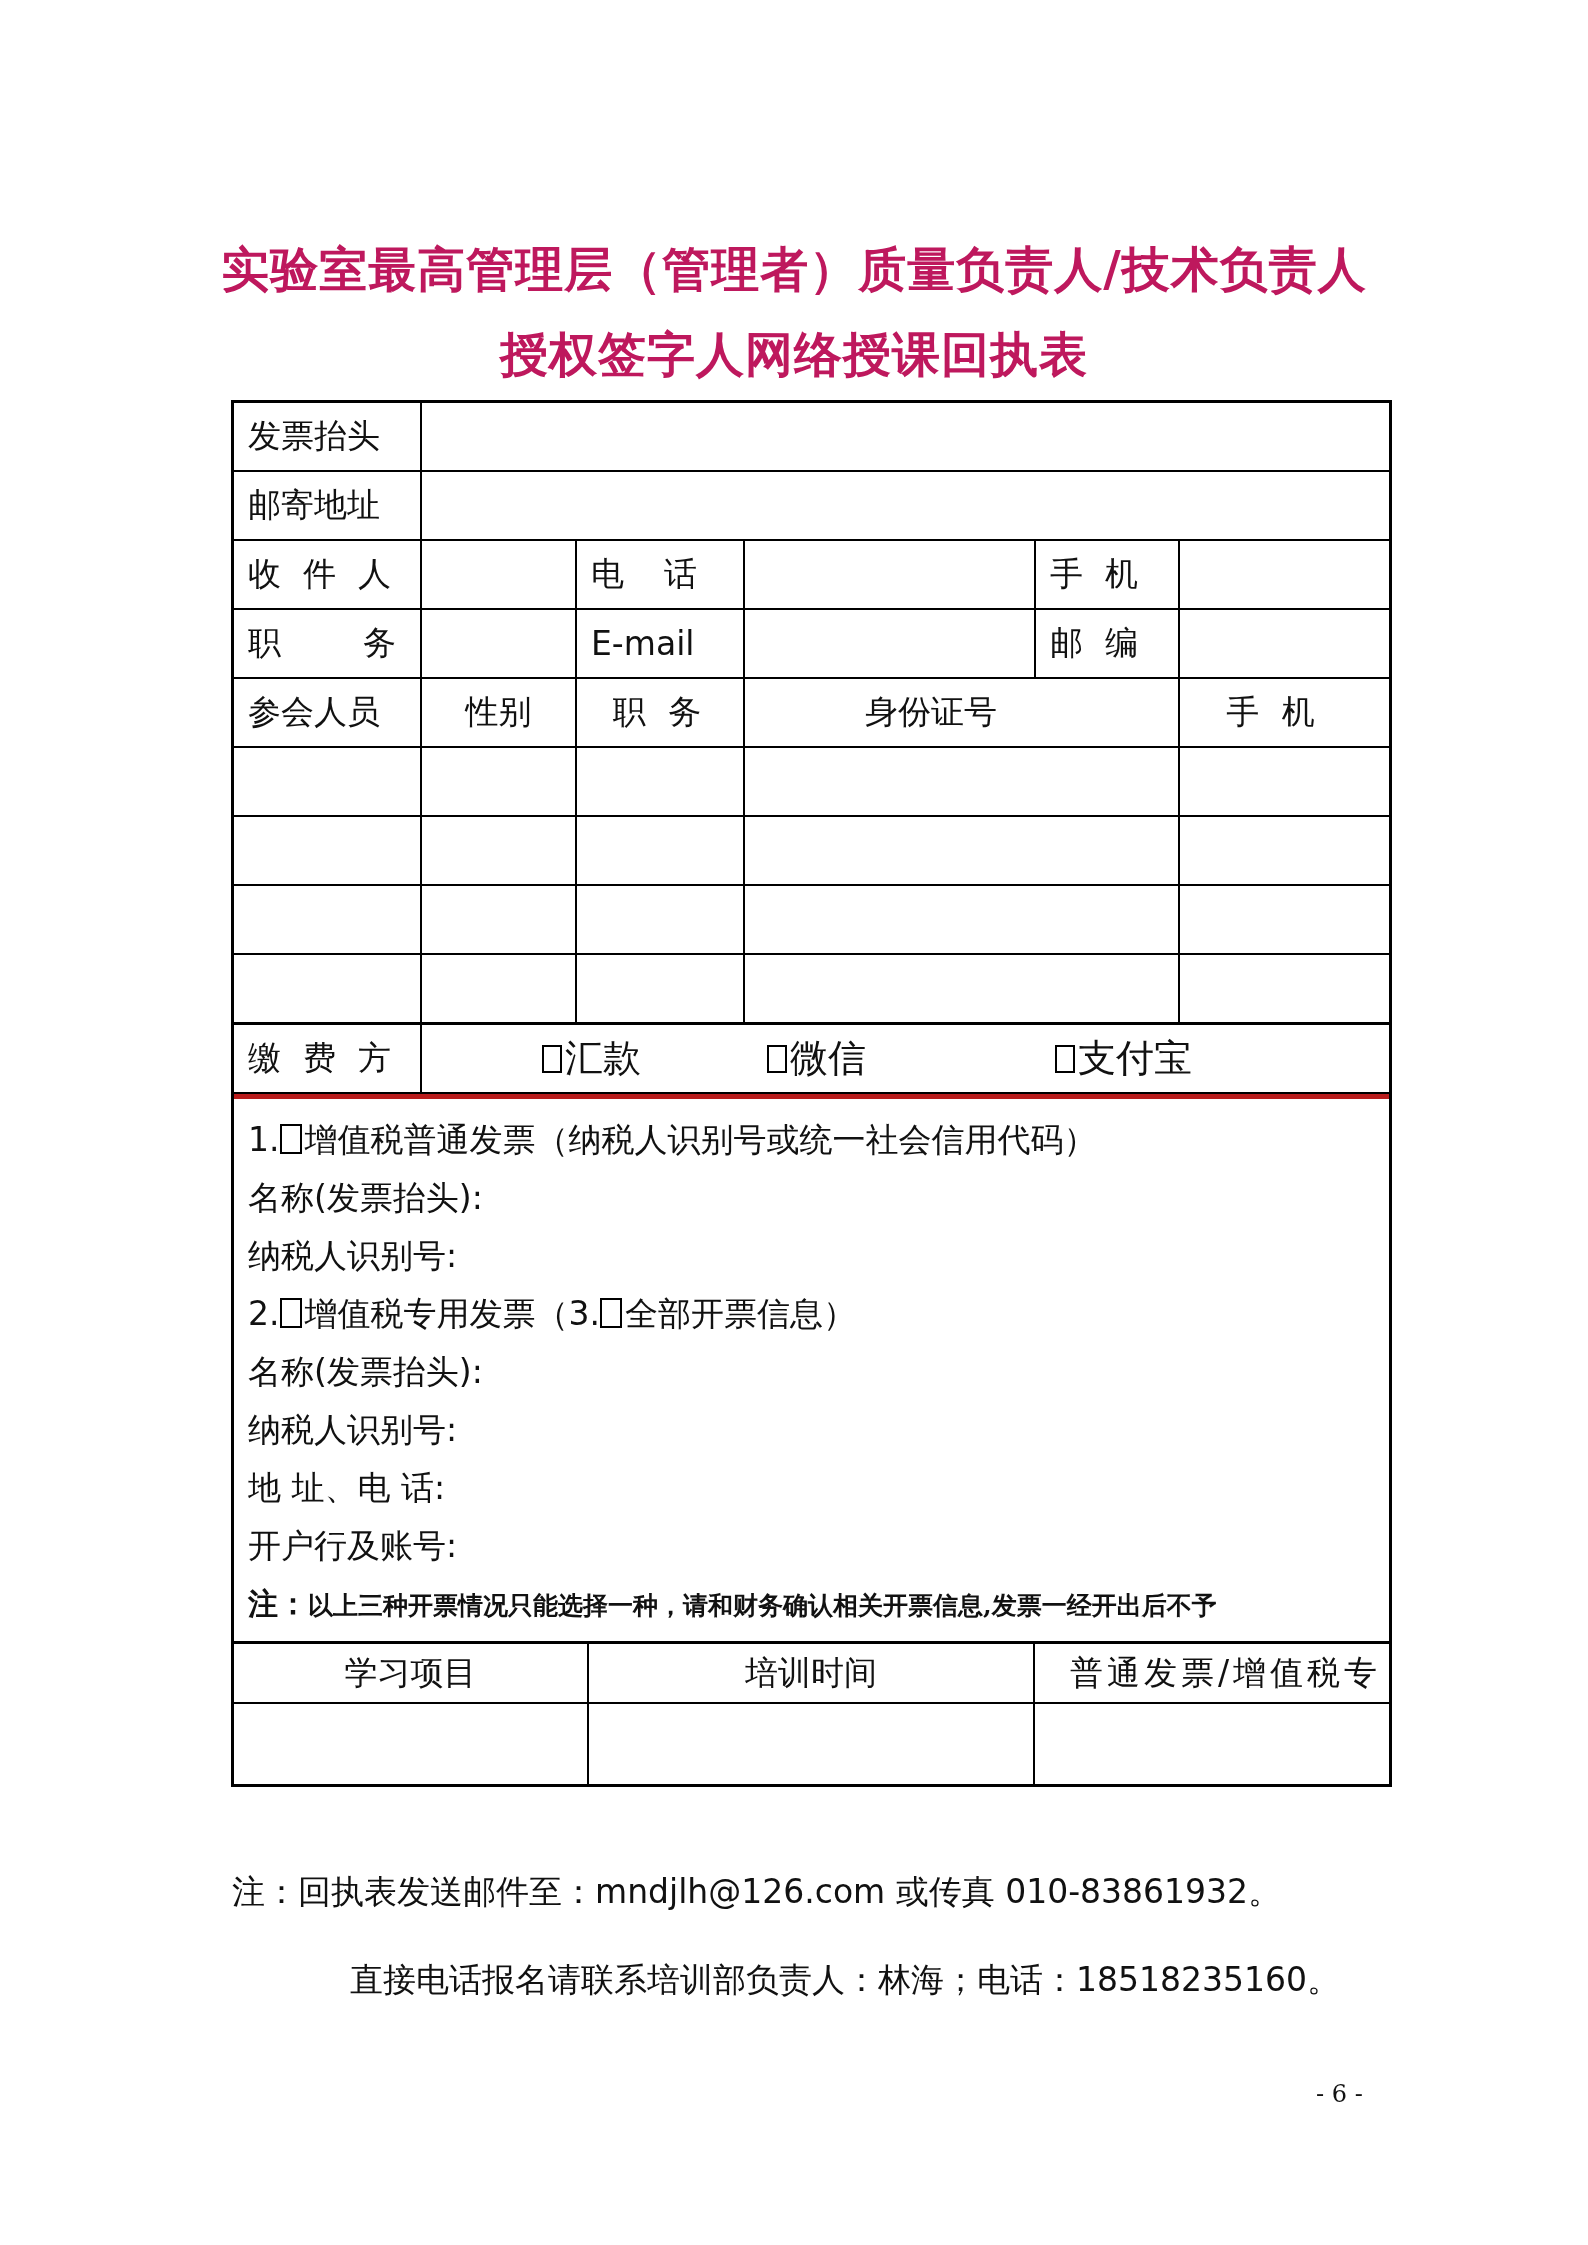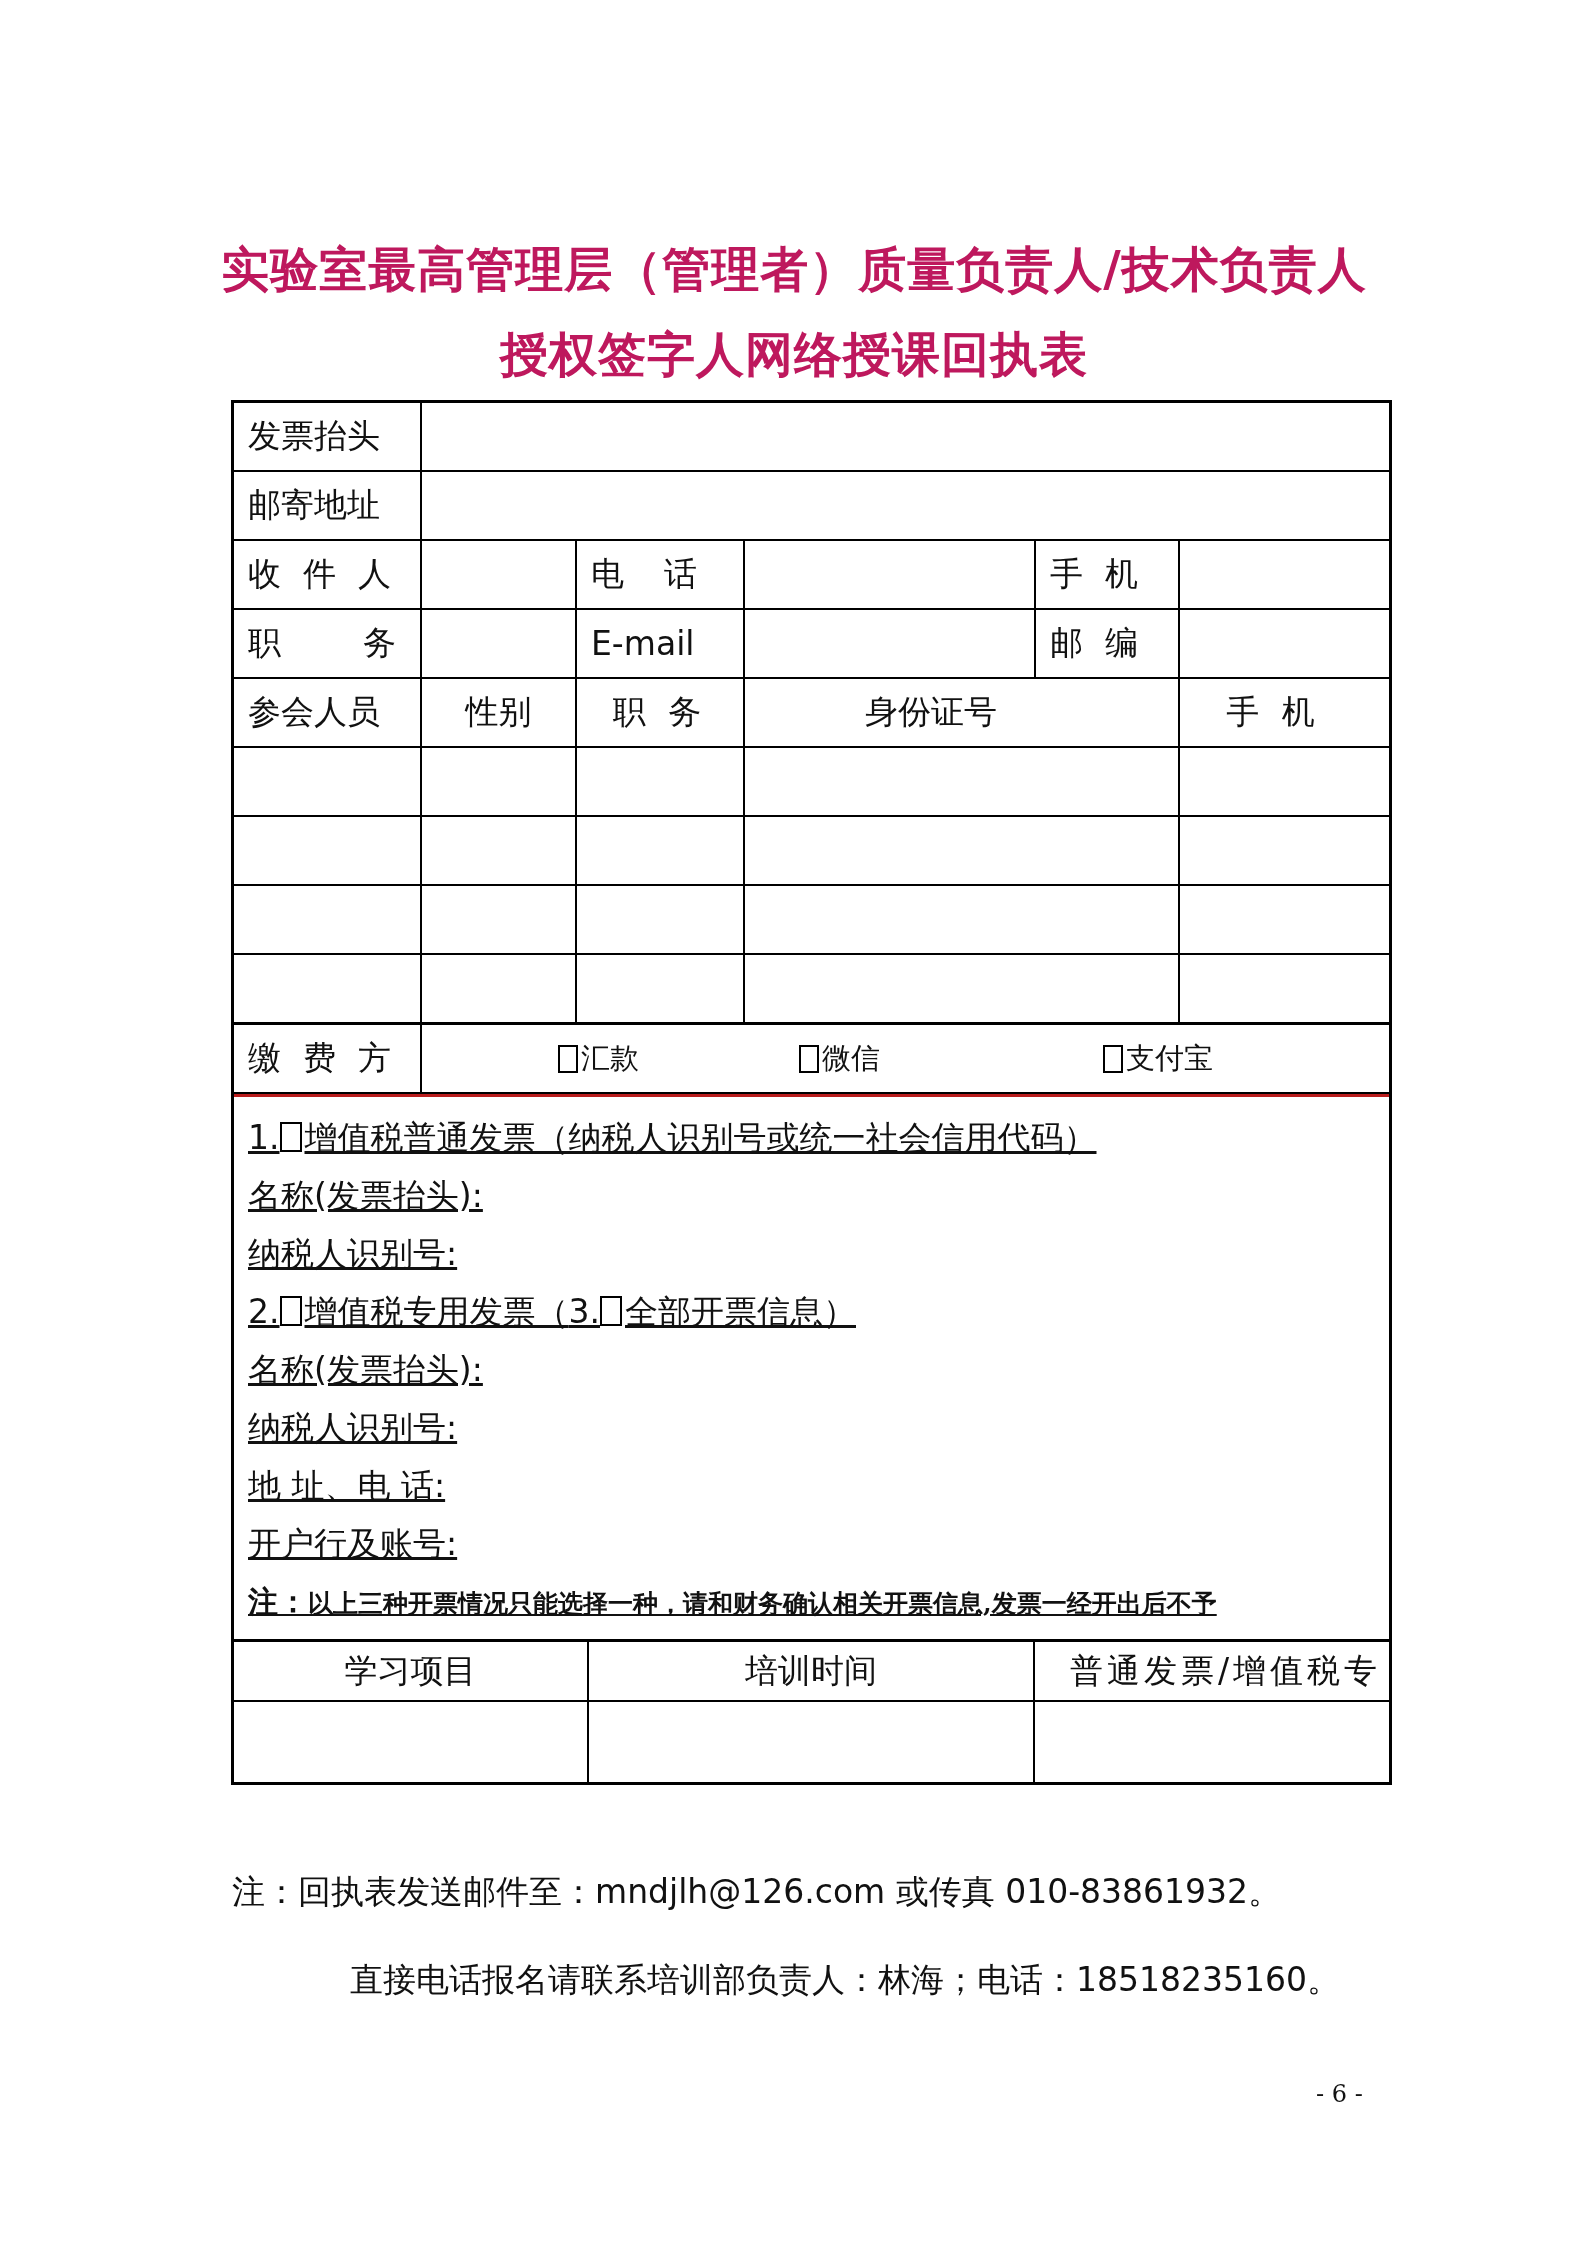--- a/index.html
+++ b/index.html
@@ -28,29 +28,29 @@
   table.grid td:first-child { border-left: none; }
   table.grid td:last-child { border-right: none; }
   .spaced3 { letter-spacing: 22px; }
   .spaced-wide { letter-spacing: 40px; }
   .center { text-align: center; padding-left: 0 !important; }
   .thin { border-left: 1px solid #555 !important; }
   .blank-row td { height: 68px; }
 
   .payrow td { height: 60px; }
   .pay-options { display: flex; gap: 0; padding-left: 120px; }
-  .opt { display: inline-flex; align-items: center; font-size: 29px; margin-left: 16px; }
+  .opt { display: inline-flex; align-items: center; font-size: 38px; }
   .opt.o1 { width: 225px; }
   .opt.o2 { width: 288px; }
   .checkbox {
     display: inline-block; width: 20px; height: 28px; border: 2px solid #000;
     margin-right: 3px; box-sizing: border-box;
   }
 
-  .invoice { border-top: 3px solid #b91c1c; padding: 12px 32px 8px 14px; text-decoration: underline; }
+  .invoice { border-top: 5px solid #b91c1c; padding: 12px 32px 8px 14px; }
   .inv-line { font-size: 33px; height: 58px; line-height: 58px; white-space: nowrap; }
   .inv-line .checkbox { width: 22px; height: 30px; vertical-align: -3px; }
   .note-line {
     font-family: "DejaVu Serif", "Liberation Serif", serif;
     font-weight: bold; font-size: 25px; height: 58px; line-height: 58px; white-space: nowrap;
   }
   .note-line .note-prefix { font-size: 30px; }
 
   table.study { border-collapse: collapse; width: 100%; table-layout: fixed; border-top: 3px solid #000; }
   table.study td {

